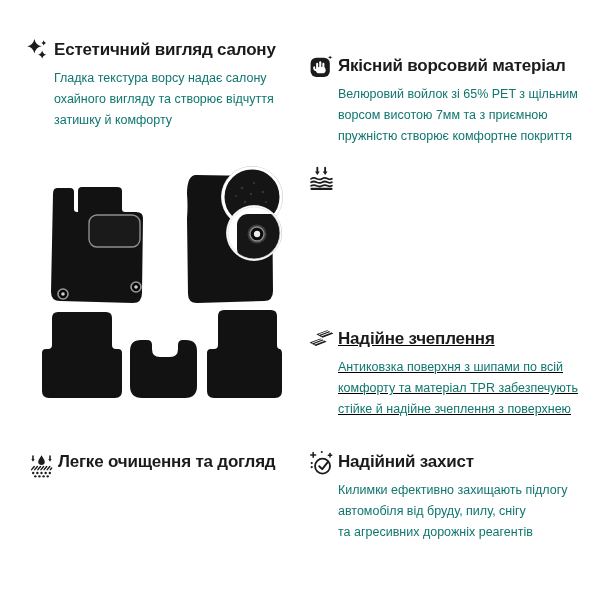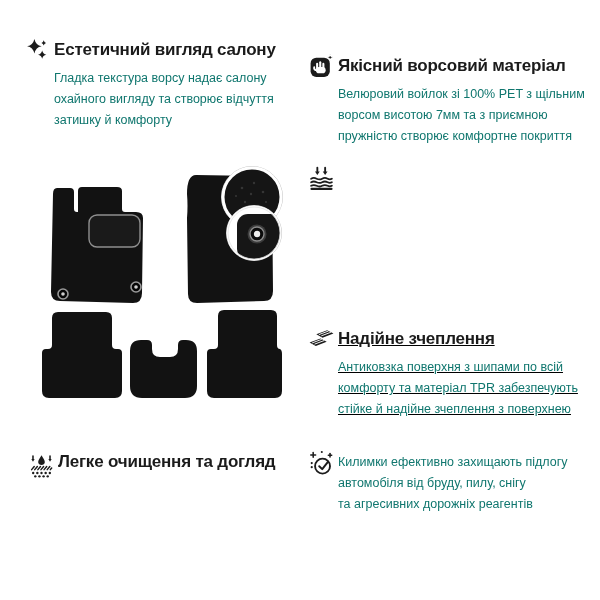--- a/index.html
+++ b/index.html
@@ -58,21 +58,21 @@
           <path d="M11.8 9 V15"></path>
           <path d="M14.8 10.5 V15"></path>
         </g>
         <path d="M7.3 16.5 q-1.8 -1 -1.3 -2.8" stroke="#ffffff" stroke-width="1.8" stroke-linecap="round" fill="none"></path>
         <rect x="7.6" y="13.5" width="9.4" height="6" rx="3" fill="#ffffff"></rect>
         <path d="M21.3 1.3 Q21.8 3.7 24.2 4.2 Q21.8 4.7 21.3 7.1 Q20.8 4.7 18.4 4.2 Q20.8 3.7 21.3 1.3Z" fill="#1c1c1c" stroke="#ffffff" stroke-width="1"></path>
       </svg>
     </div>
     <div class="ftext">
       <h3>Якісний ворсовий матеріал</h3>
-      <p>Велюровий войлок зі 100% PET з щільним
+      <p>Велюровий войлок зі 65% PET з щільним
 ворсом висотою 7мм та з приємною
 пружністю створює комфортне покриття</p>
     </div>
   </section>
 
   <figure class="mats-figure" style="margin:0;">
     <svg width="265" height="250" viewBox="0 0 265 250">
 
       <path fill="#121212" d="M27 30 L40 30 Q44 30 44 34 L44 51 Q44 54 47 54 L48 54 L48 33 Q48 29 52 29 L87 29 Q92 29 92 33
            L92 51 Q92 54 95 54 L106 54 Q113 54 113 60 L112 135 Q112 145 103 145 L30 143 Q21 143 21 134
@@ -233,19 +233,20 @@
             <path d="M19.6 6 H22.8"></path>
         </g>
         <g fill="#1c1c1c">
           <circle cx="13.3" cy="2.9" r="1"></circle>
           <circle cx="3.6" cy="13.6" r="1.05"></circle>
           <circle cx="3.6" cy="17.5" r="1.05"></circle>
         </g>
       </svg>
     </div>
     <div class="ftext">
+      <h3>Надійний захист</h3>
       <p>Килимки ефективно захищають підлогу
 автомобіля від бруду, пилу, снігу
 та агресивних дорожніх реагентів</p>
     </div>
   </section>
 
 </div>
 
 </body></html>

